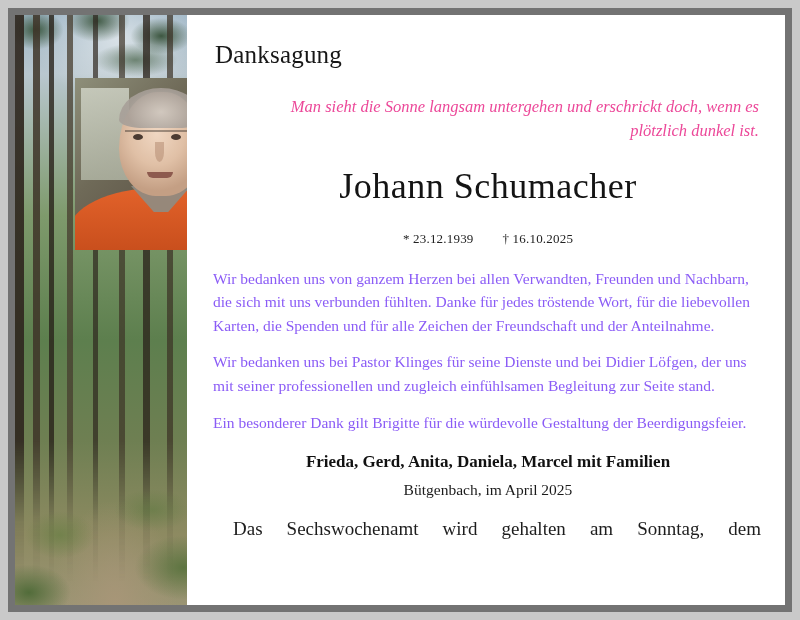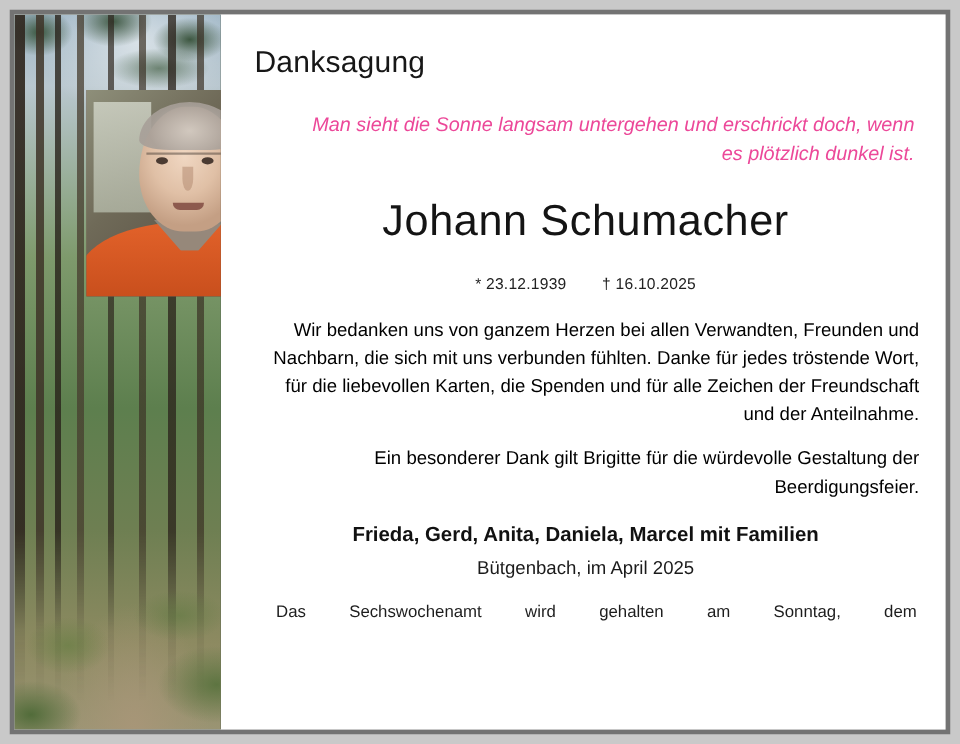--- a/index.html
+++ b/index.html
@@ -21,23 +21,24 @@
     box-sizing: border-box;
   }
   .card {
     position: absolute;
     left: 8px;
     top: 8px;
     width: 784px;
     height: 604px;
     background: #ffffff;
     box-sizing: border-box;
-    border: 4px solid #737373;
+    border: 7px solid #737373;
     overflow: hidden;
     display: flex;
+    font-family: Liberation Serif, serif;
   }
   
   .photo-col {
     position: relative;
     width: 172px;
     height: 100%;
     flex: 0 0 172px;
     overflow: hidden;
     background: #2d3b2a;
   }
@@ -207,41 +208,41 @@
     font-size: 13px;
     margin-top: 24px;
     color: #222;
     letter-spacing: .2px;
   }
   .dates .sep { display: inline-block; width: 22px; }
   .body {
     margin-top: 20px;
     font-size: 15.5px;
     line-height: 1.52;
-    text-align: right;
-    color: #000000;
+    text-align: left;
+    color: #8b5cf6;
   }
   .body p { margin: 0 0 13px 0; }
   .body p:last-child { margin-bottom: 0; }
   .family {
     margin-top: 18px;
     text-align: center;
     font-weight: bold;
     font-size: 17px;
     color: #111;
   }
   .place {
     margin-top: 9px;
     text-align: center;
     font-size: 15.5px;
     color: #1b1b1b;
   }
   .footnote {
     margin-top: 16px;
-    font-size: 14px;
+    font-size: 19px;
     line-height: 1.5;
     text-align: justify;
     text-align-last: justify;
     color: #1d1d1d;
     padding: 0 2px 0 20px;
   }
   .footnote span { display: block; }
 </style>
 </head>
 <body>
@@ -279,20 +280,21 @@
       <div class="name">Johann Schumacher</div>
 
       <div class="dates">
         <span>* 23.12.1939</span>
         <span class="sep"></span>
         <span>† 16.10.2025</span>
       </div>
 
       <div class="body">
         <p>Wir bedanken uns von ganzem Herzen bei allen Verwandten, Freunden und Nachbarn, die sich mit uns verbunden fühlten. Danke für jedes tröstende Wort, für die liebevollen Karten, die Spenden und für alle Zeichen der Freundschaft und der Anteilnahme.</p>
+        <p>Wir bedanken uns bei Pastor Klinges für seine Dienste und bei Didier Löfgen, der uns mit seiner professionellen und zugleich einfühlsamen Begleitung zur Seite stand.</p>
         <p>Ein besonderer Dank gilt Brigitte für die würdevolle Gestaltung der Beerdigungsfeier.</p>
       </div>
 
       <div class="family">Frieda, Gerd, Anita, Daniela, Marcel mit Familien</div>
       <div class="place">Bütgenbach, im April 2025</div>
 
       <div class="footnote">
         <span>Das Sechswochenamt wird gehalten am Sonntag, dem</span>
       </div>
     </div>

